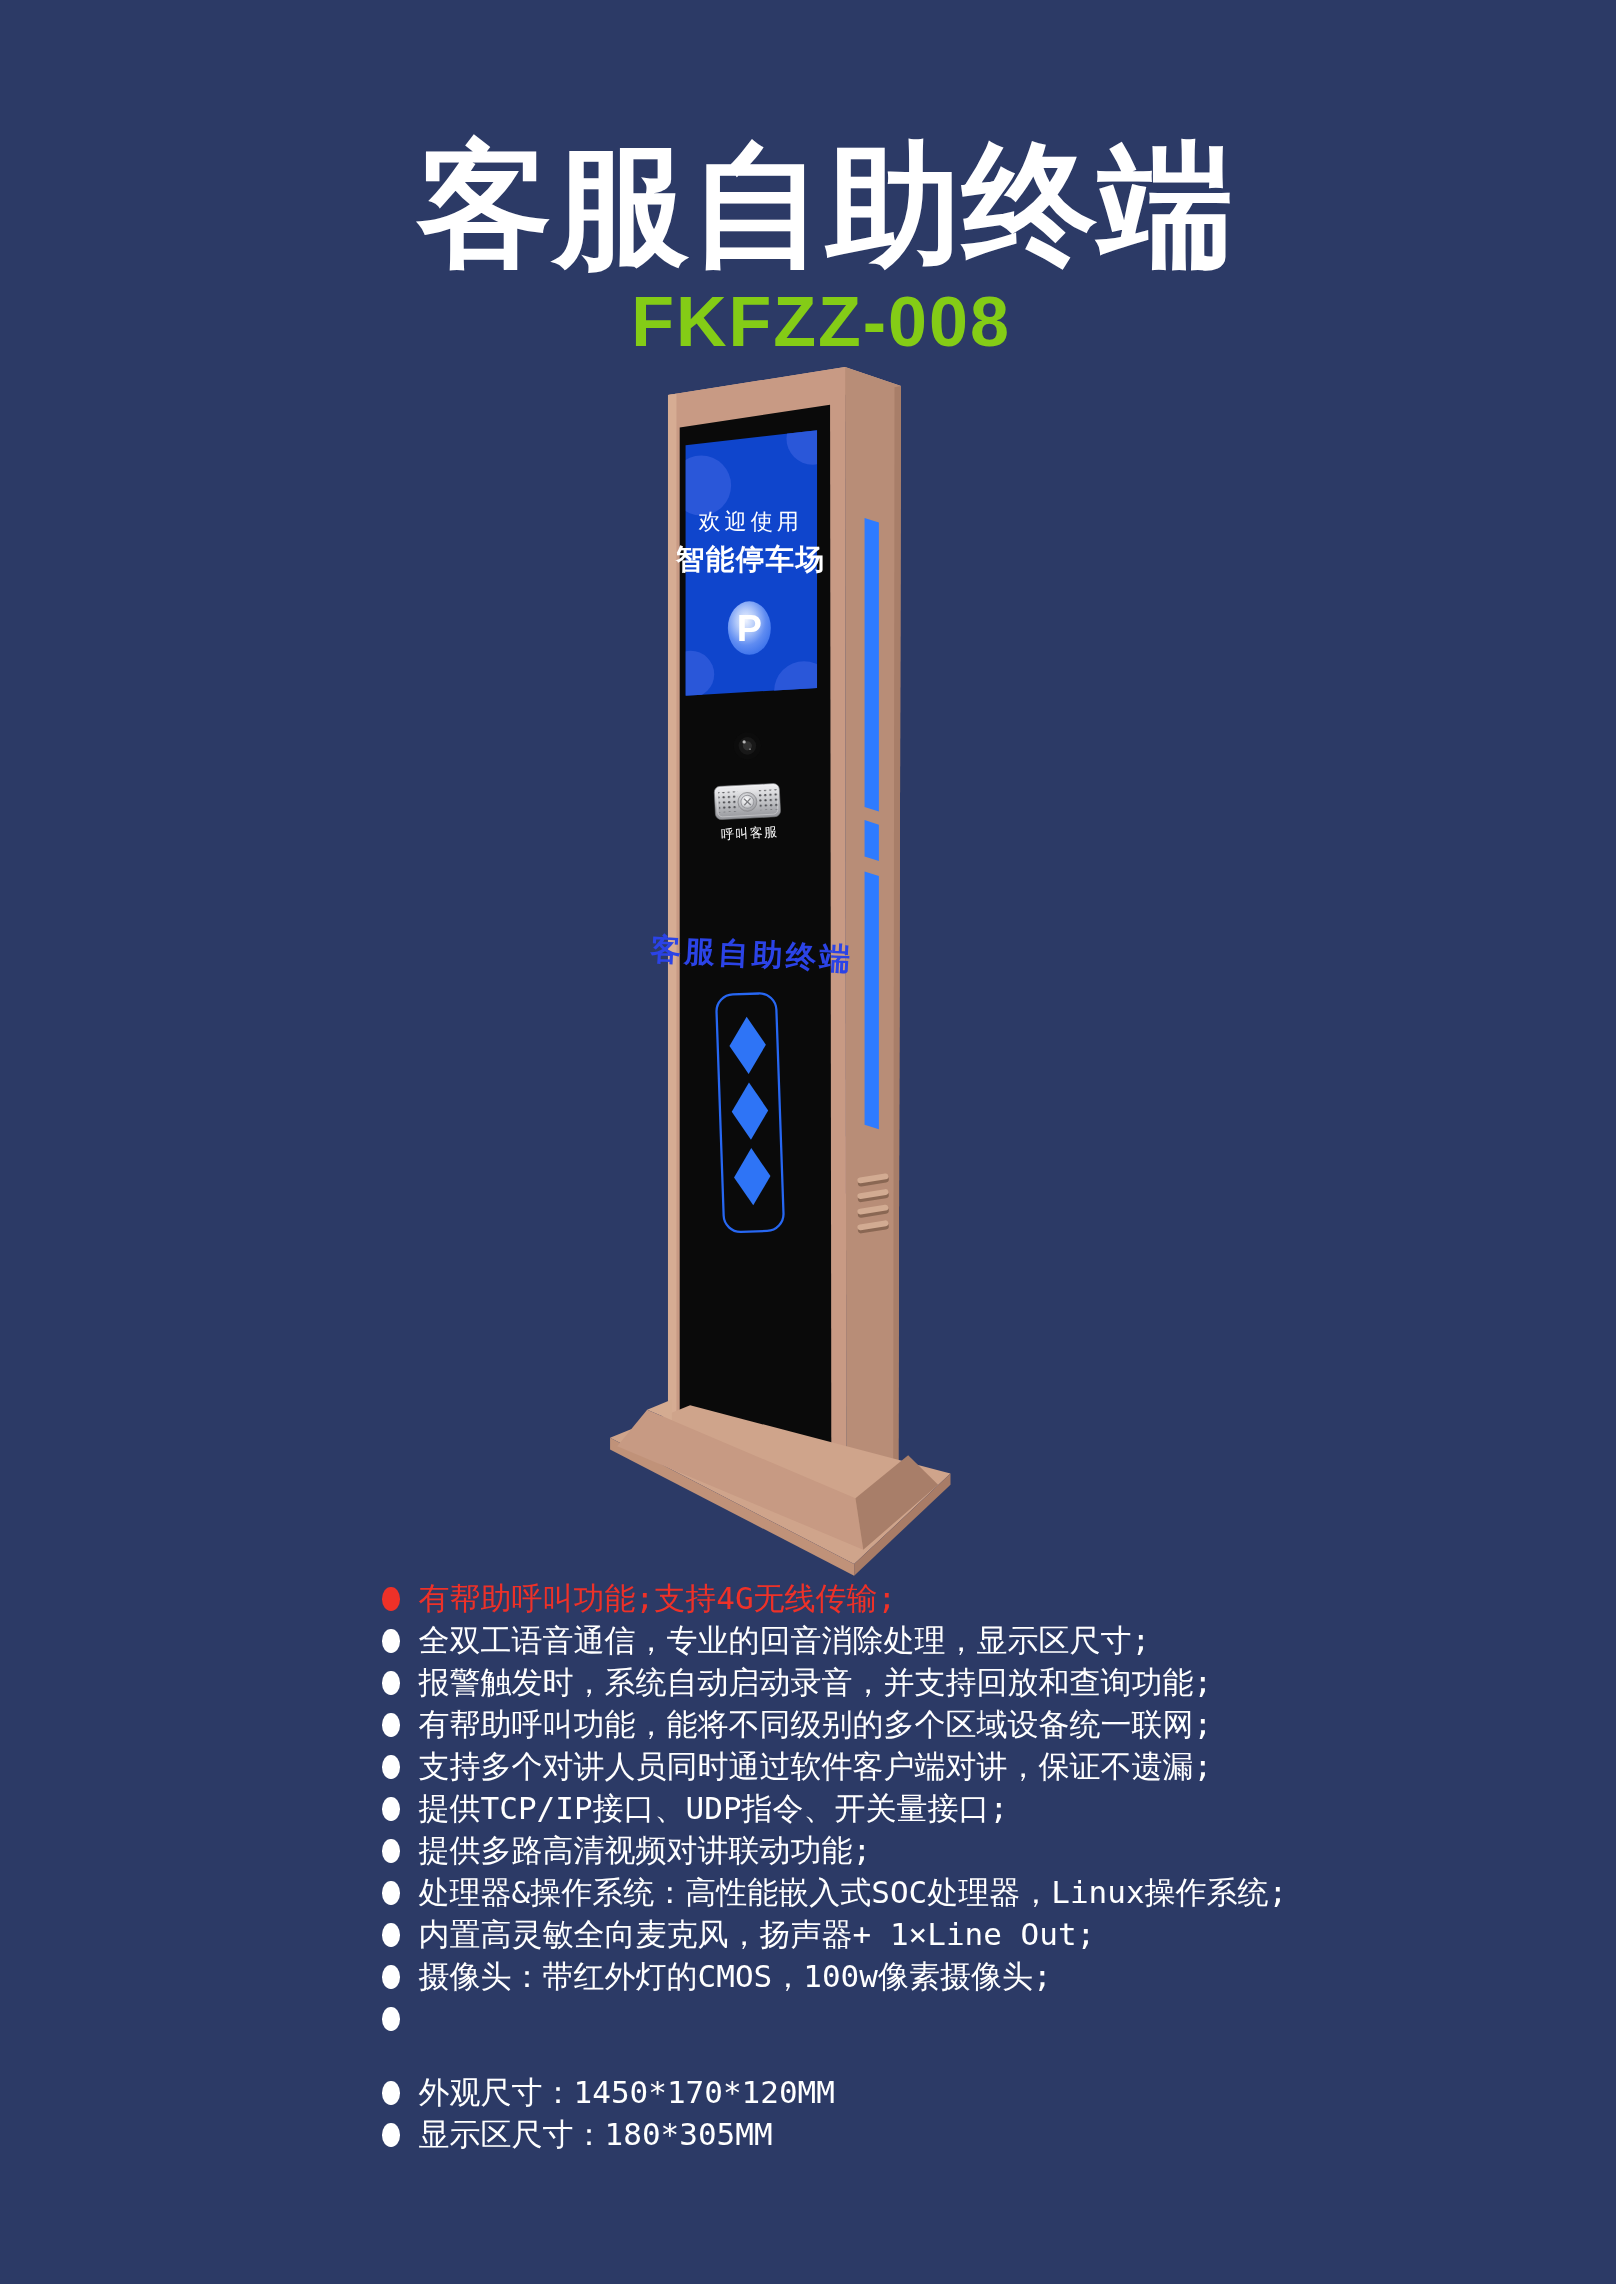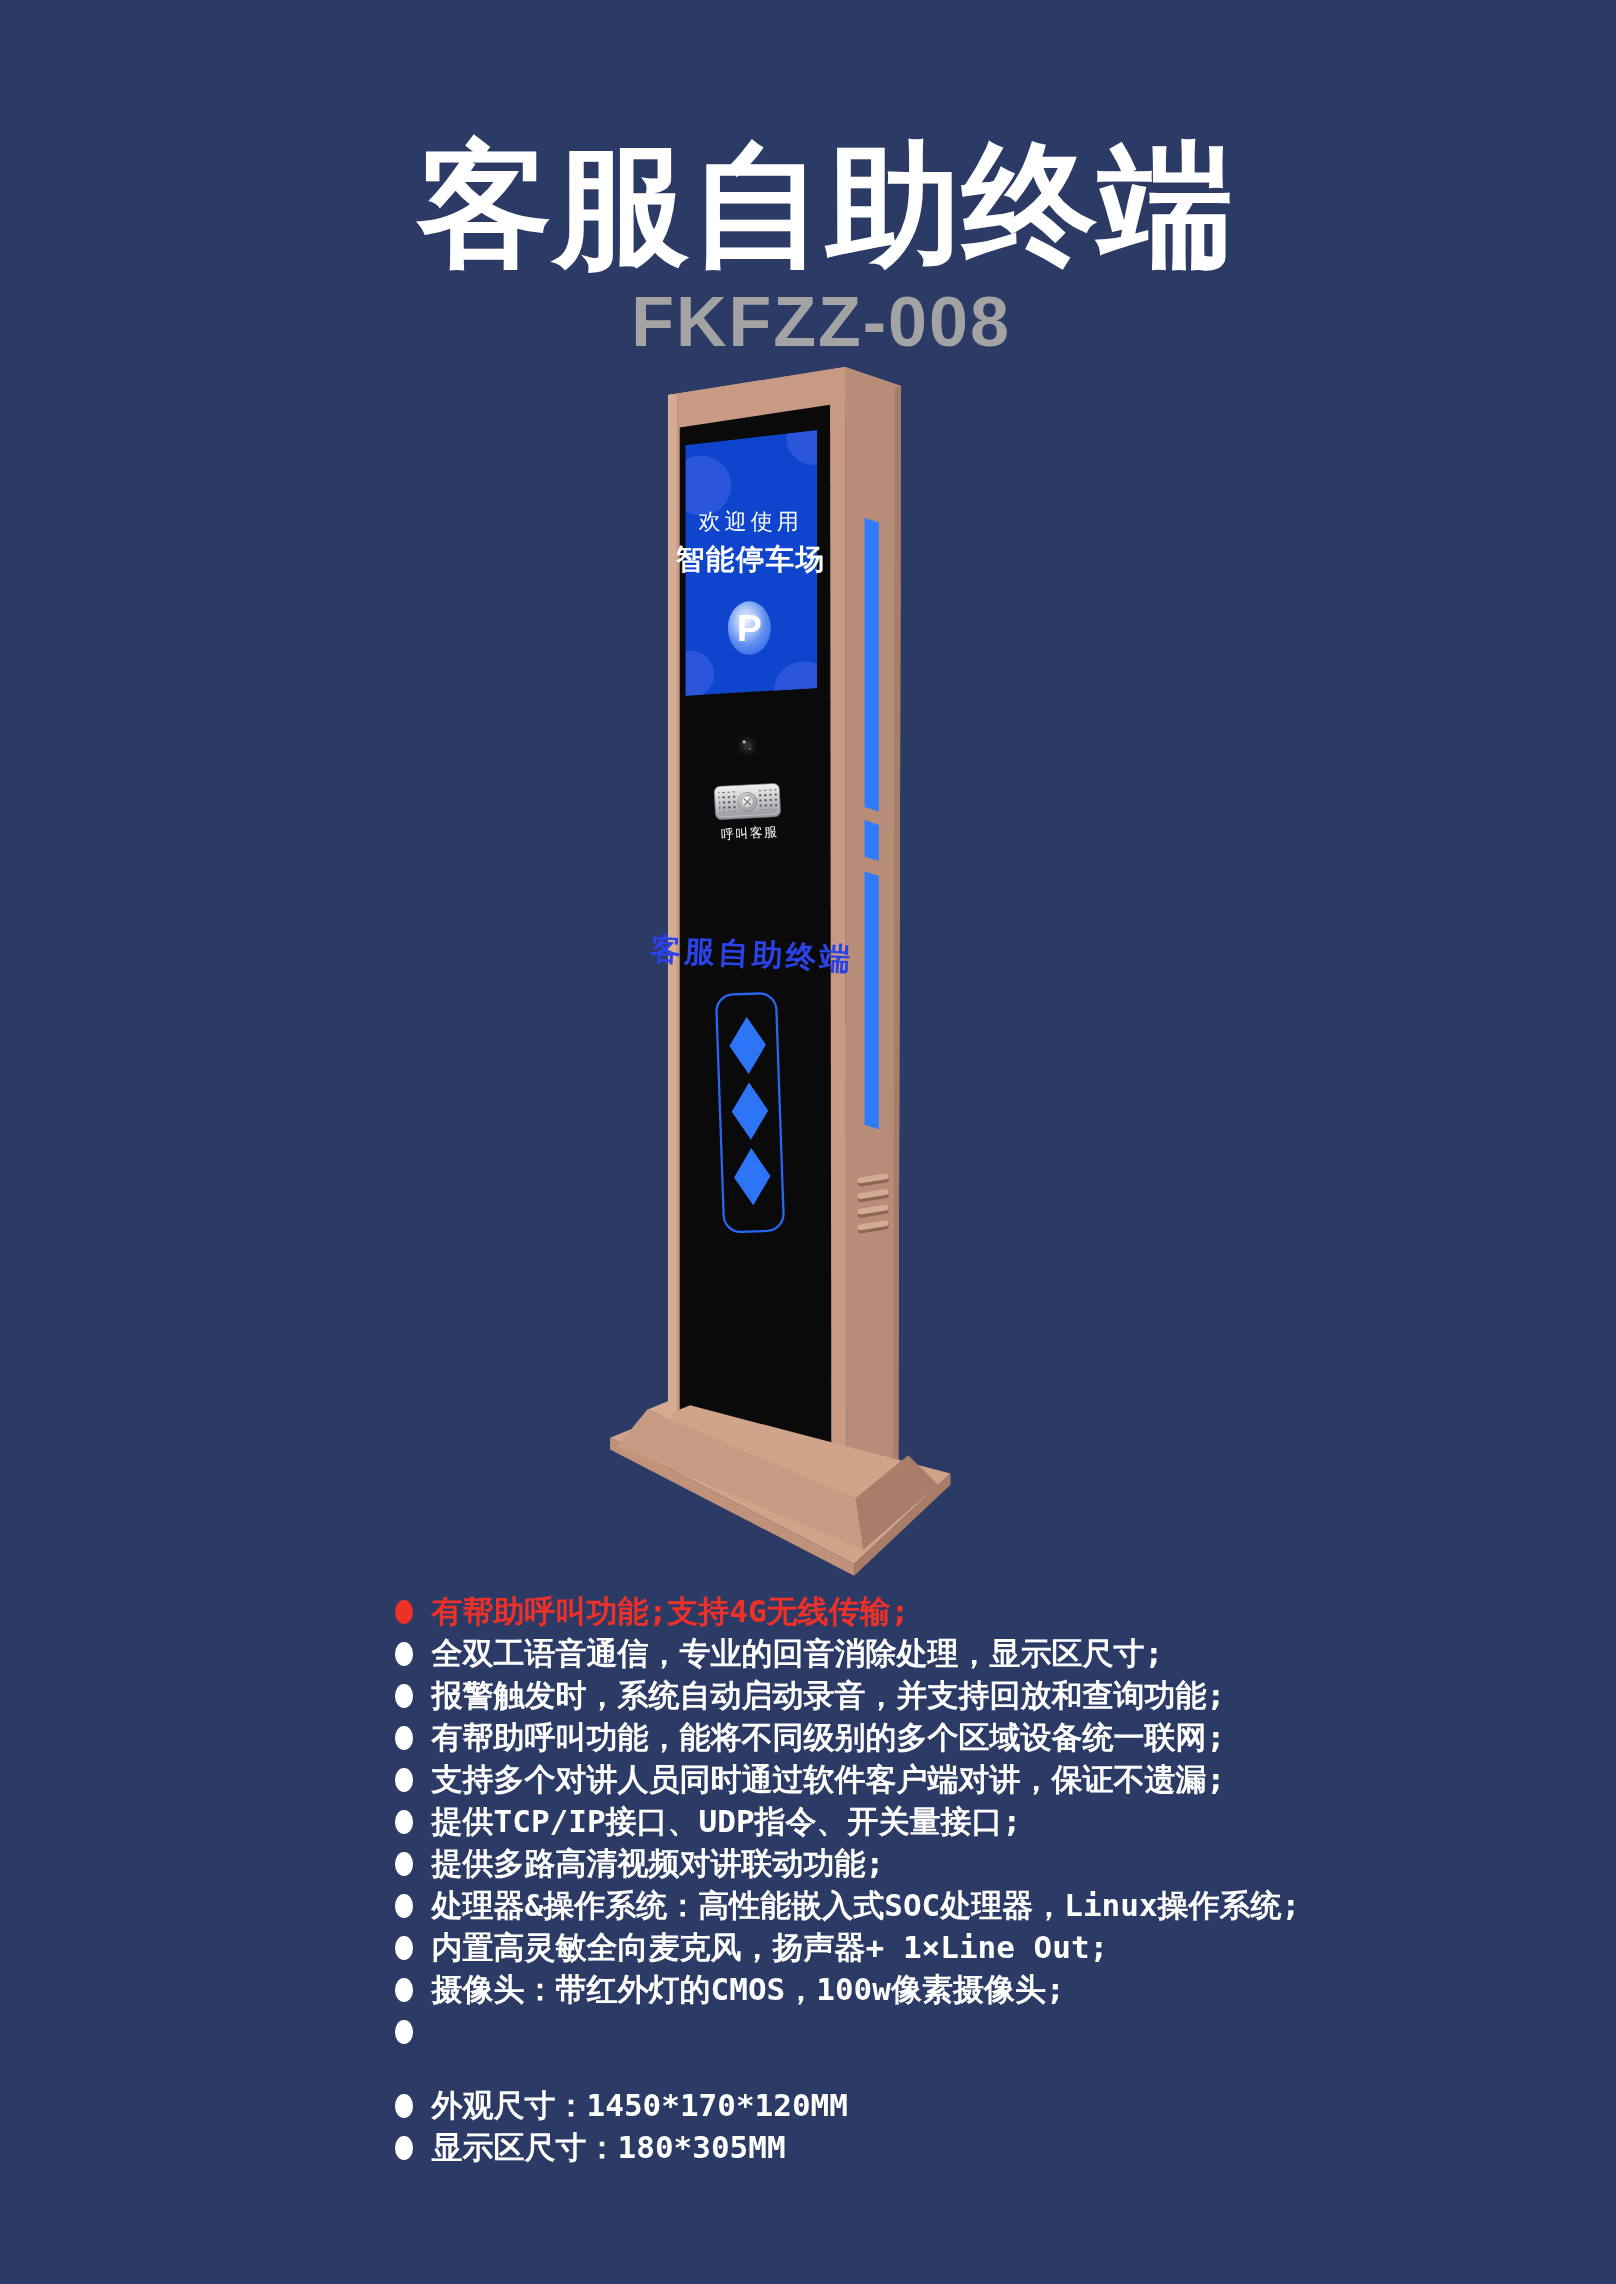--- a/index.html
+++ b/index.html
@@ -10,34 +10,33 @@
   }
   
   .page-title{
     position:absolute;left:0;right:0;top:46px;padding-left:36px;
     text-align:center;color:#ffffff;
     font-size:135px;line-height:1.04;font-weight:900;letter-spacing:1.3px;
     font-family:"Liberation Sans",sans-serif;
   }
   .model-number{
     position:absolute;left:0;right:0;top:228px;padding-left:26px;
-    text-align:center;color:#a3a3a3;
+    text-align:center;color:#84cc16;
     font-size:70px;line-height:1.05;font-weight:700;letter-spacing:2px;
   }
   
   .kiosk{position:absolute;left:602px;top:341px;width:365px;height:1240px;}
   .kiosk svg{display:block;width:100%;height:100%;}
   .svg-txt{font-family:"Liberation Sans",sans-serif;}
   
   .feature-list,.spec-list{
-    position:absolute;left:382px;margin:13px;padding:0;list-style:none;
+    position:absolute;left:382px;margin:0;padding:0;list-style:none;
     color:#ffffff;font-size:31px;
     font-family:"DejaVu Sans Mono","Liberation Sans",sans-serif;
     white-space:nowrap;
-    font-weight:bold;
   }
   .feature-list{top:1578px;}
   .spec-list{top:2072px;}
   .feature-list li,.spec-list li{display:flex;align-items:center;height:42px;}
   .dot{flex:none;width:17.6px;height:23.4px;border-radius:50%;background:#ffffff;margin-right:19px;}
   li.red{color:#ee3128;}
   li.red .dot{background:#ee3128;}
 </style>
 </head>
 <body>

